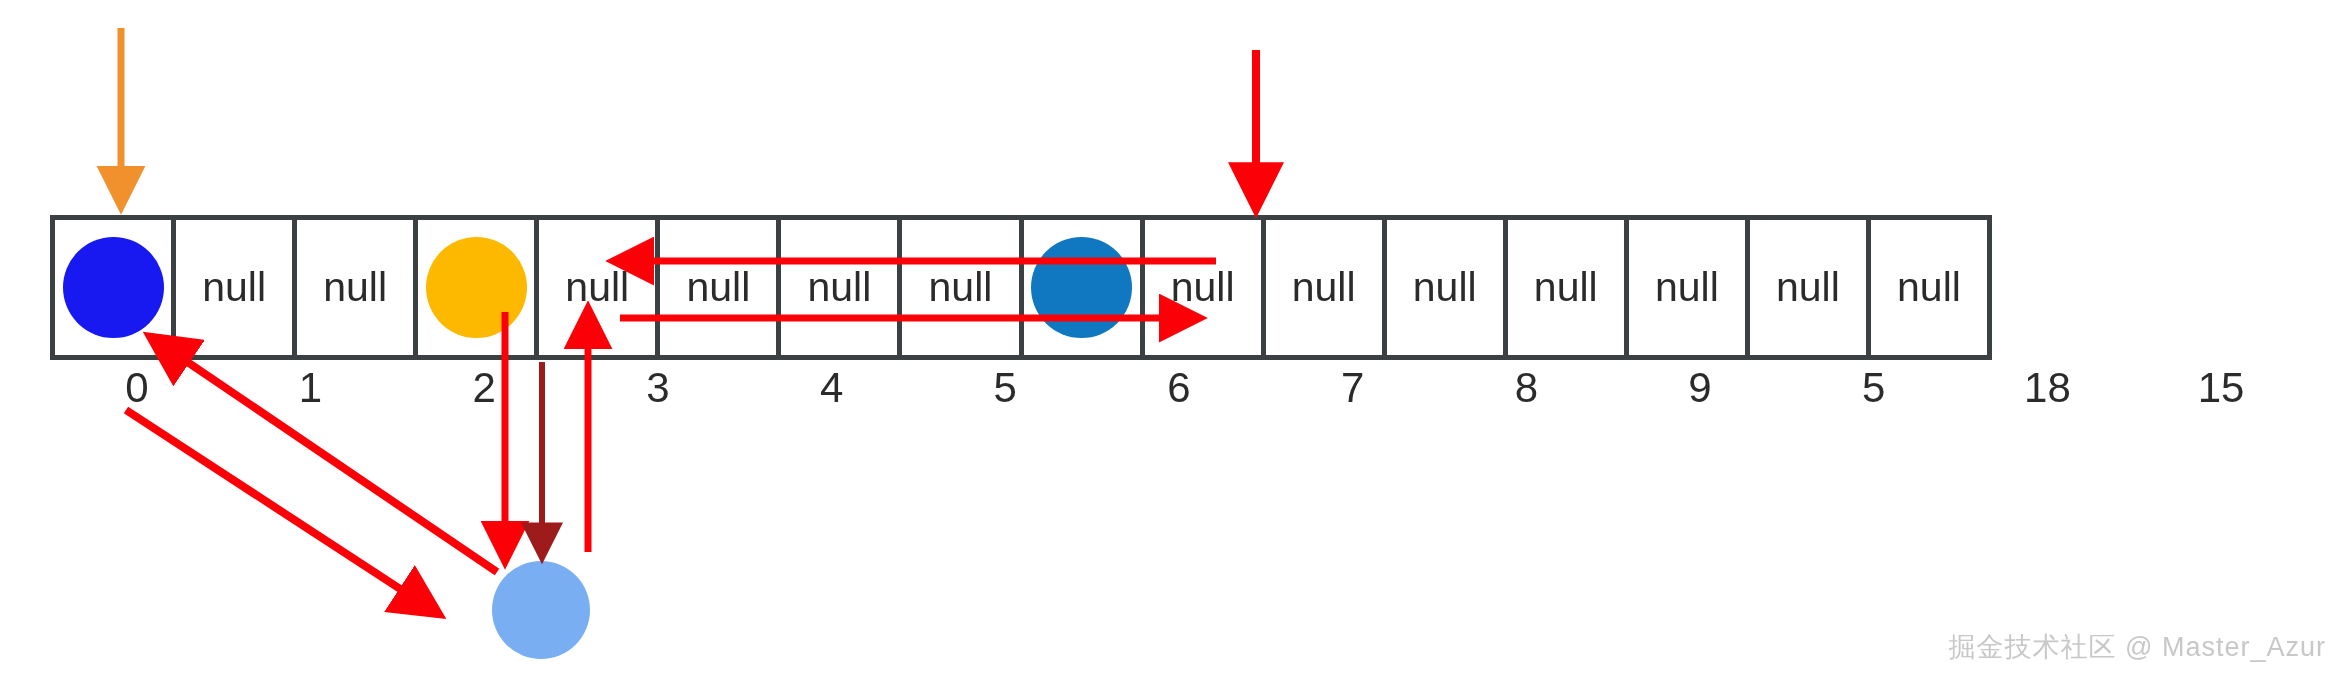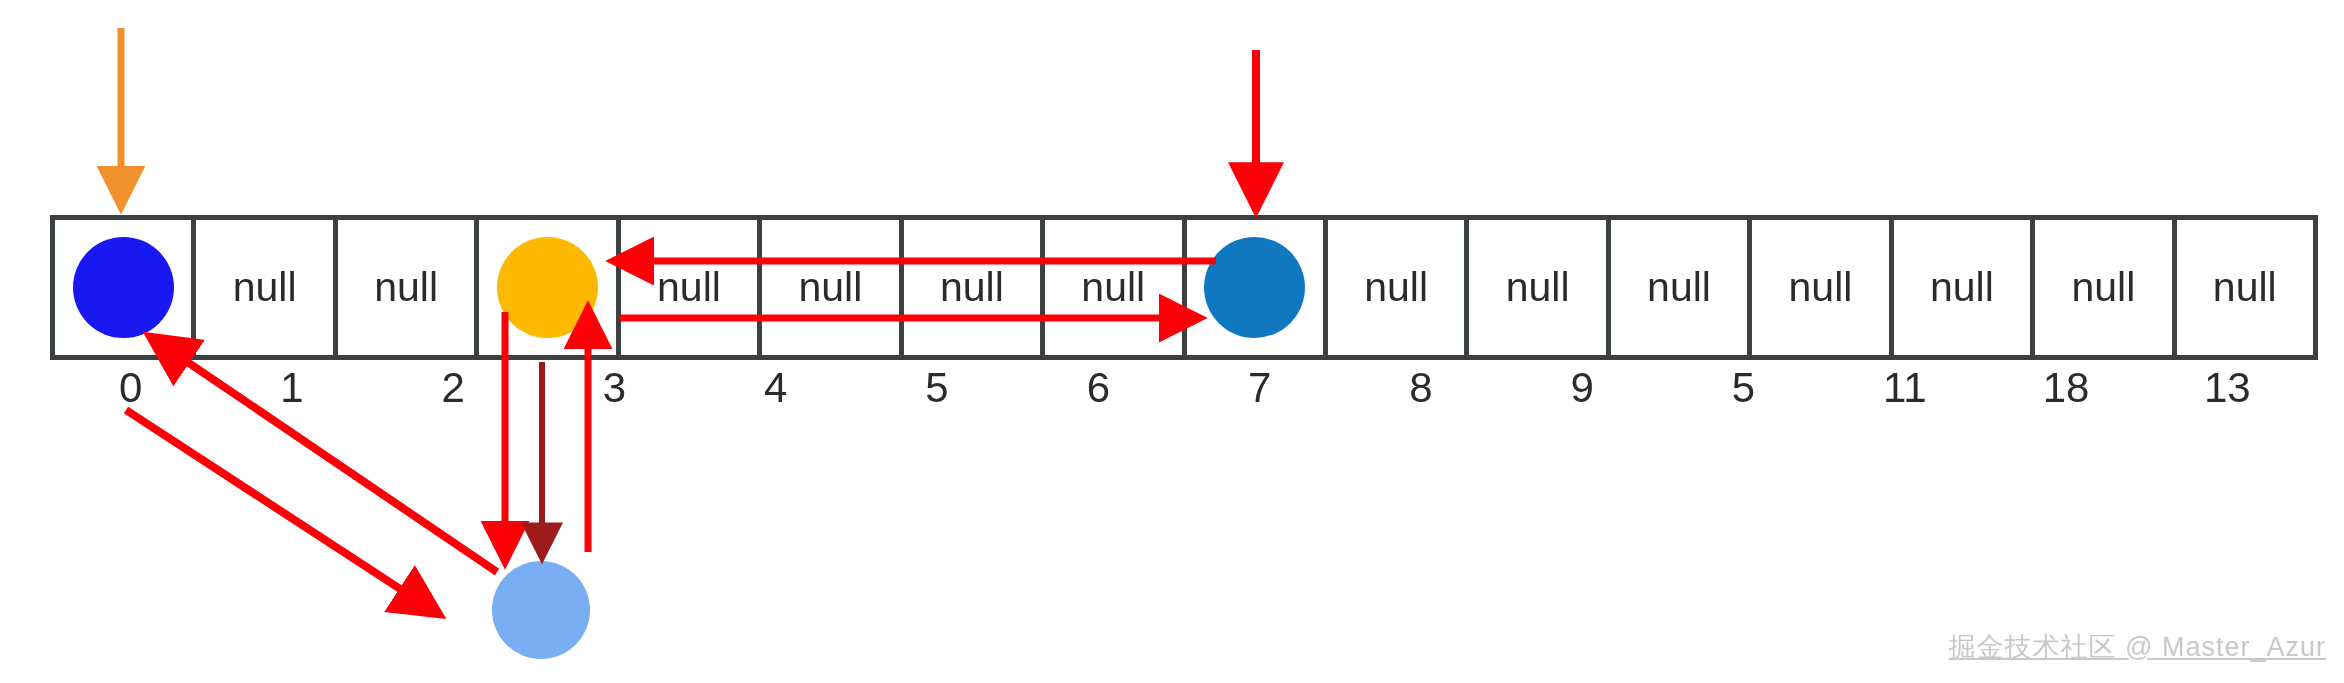--- a/index.html
+++ b/index.html
@@ -15,21 +15,21 @@
     width: 2344px;
     height: 683px;
     background: #ffffff;
     overflow: hidden;
   }
   
   #bucket-table {
     position: absolute;
     left: 50px;
     top: 215px;
-    width: 2268px;
+    width: 1942px;
     height: 145px;
     display: flex;
     border: 5px solid #3b4042;
     box-sizing: border-box;
   }
   .bucket-cell {
     flex: 1 1 0;
     position: relative;
     border-right: 5px solid #3b4042;
     box-sizing: border-box;
@@ -83,21 +83,20 @@
   
   #watermark {
     position: absolute;
     right: 18px;
     bottom: 18px;
     font-family: "Liberation Sans", sans-serif;
     font-size: 27px;
     color: #c8c8c8;
     letter-spacing: 1px;
     white-space: nowrap;
-    text-decoration: underline;
   }
 </style>
 </head>
 <body>
 
 <div id="canvas">
 
   <div id="bucket-table">
       <div class="bucket-cell">
         <span class="node-circle" style="background: rgb(24, 24, 240); width: 101px; height: 101px;"></span>
@@ -154,23 +153,22 @@
       <div class="index-label">1</div>
       <div class="index-label">2</div>
       <div class="index-label">3</div>
       <div class="index-label">4</div>
       <div class="index-label">5</div>
       <div class="index-label">6</div>
       <div class="index-label">7</div>
       <div class="index-label">8</div>
       <div class="index-label">9</div>
       <div class="index-label">5</div>
-      <div class="index-label">11</div>
       <div class="index-label">18</div>
-      <div class="index-label">13</div>
+      <div class="index-label">15</div>
     </div>
 
   <div id="detached-node" style="background: rgb(122, 174, 243); width: 98px; height: 98px; left: 492px; top: 561px;"></div>
 
   <svg id="arrow-layer" viewBox="0 0 2344 683" width="2344" height="683" xmlns="http://www.w3.org/2000/svg">
     <defs>
       <marker id="ah-red" markerWidth="7" markerHeight="7" refX="5.6" refY="3.5" orient="auto" markerUnits="strokeWidth">
         <path d="M0,0 L7,3.5 L0,7 z" fill="#fb0007"></path>
       </marker>
       <marker id="ah-darkred" markerWidth="7" markerHeight="7" refX="5.6" refY="3.5" orient="auto" markerUnits="strokeWidth">

